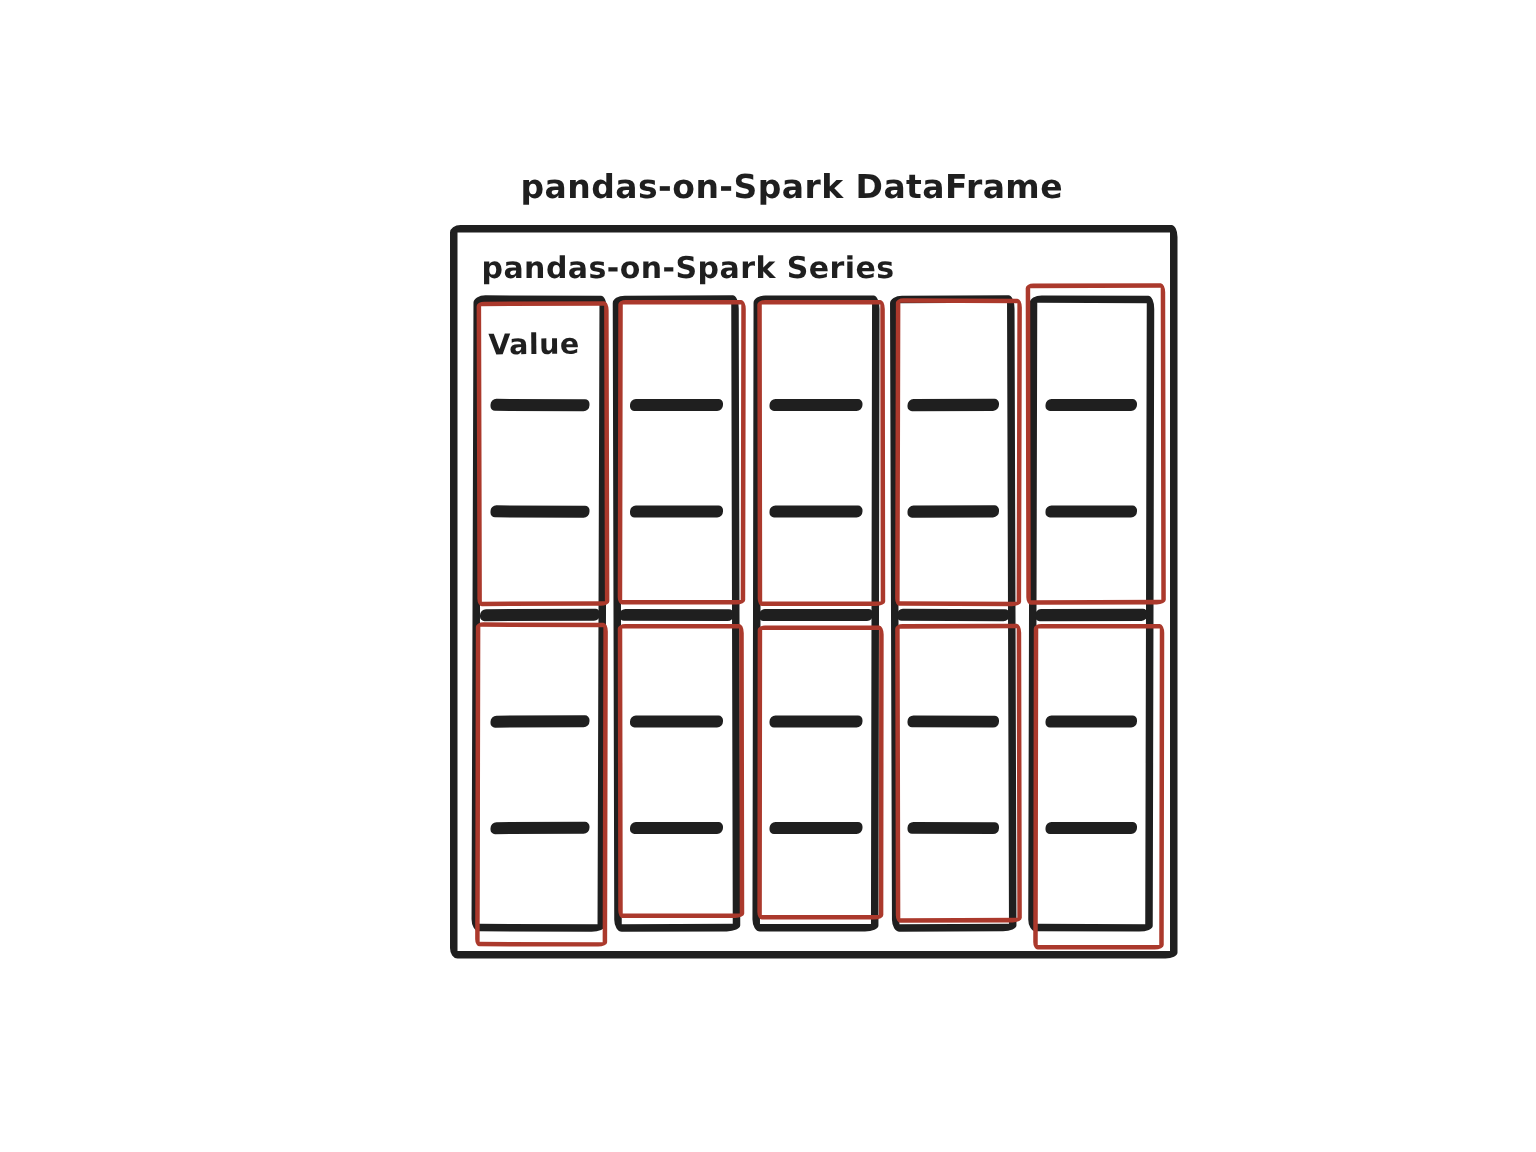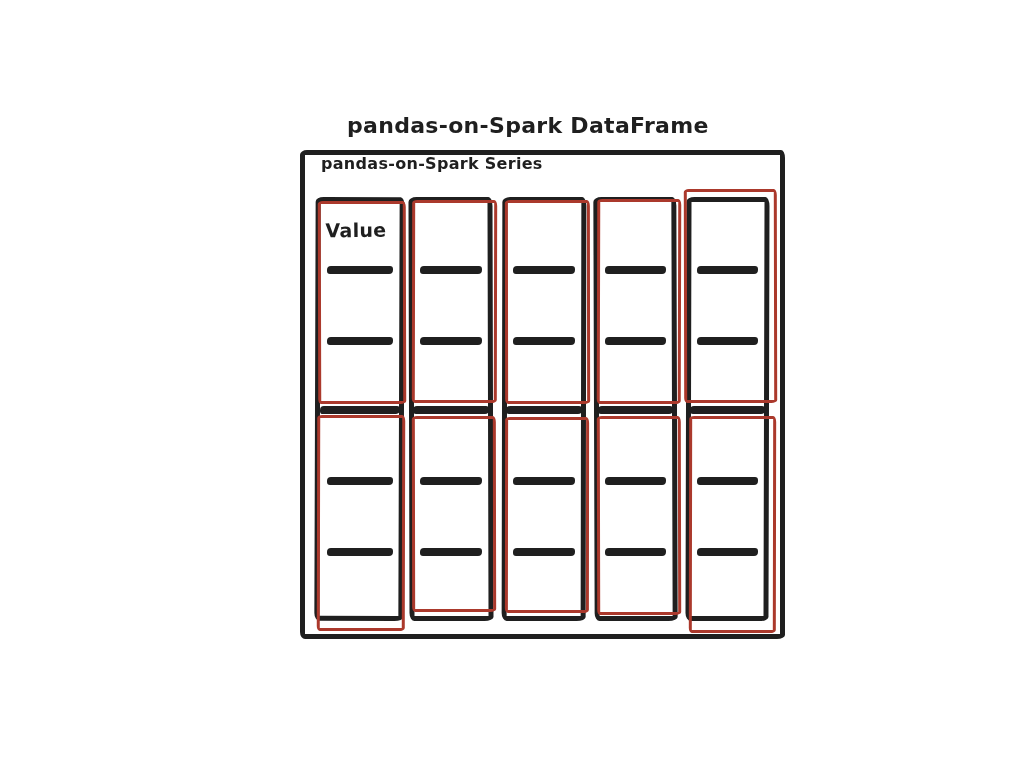--- a/index.html
+++ b/index.html
@@ -23,22 +23,22 @@
     white-space: nowrap;
   }
   .title {
     left: 307px;
     top: 113px;
     font-size: 22px;
     margin-left: 40px;
   }
   .series-label {
     left: 321px;
-    top: 154px;
-    font-size: 16px;
+    top: 166px;
+    font-size: 20px;
   }
   .ps-label {
     left: 165px;
     top: 208px;
     font-size: 21px;
     color: var(--red, #ab392c);
   }
   .value-header {
     left: 318px;
     top: 219px;

